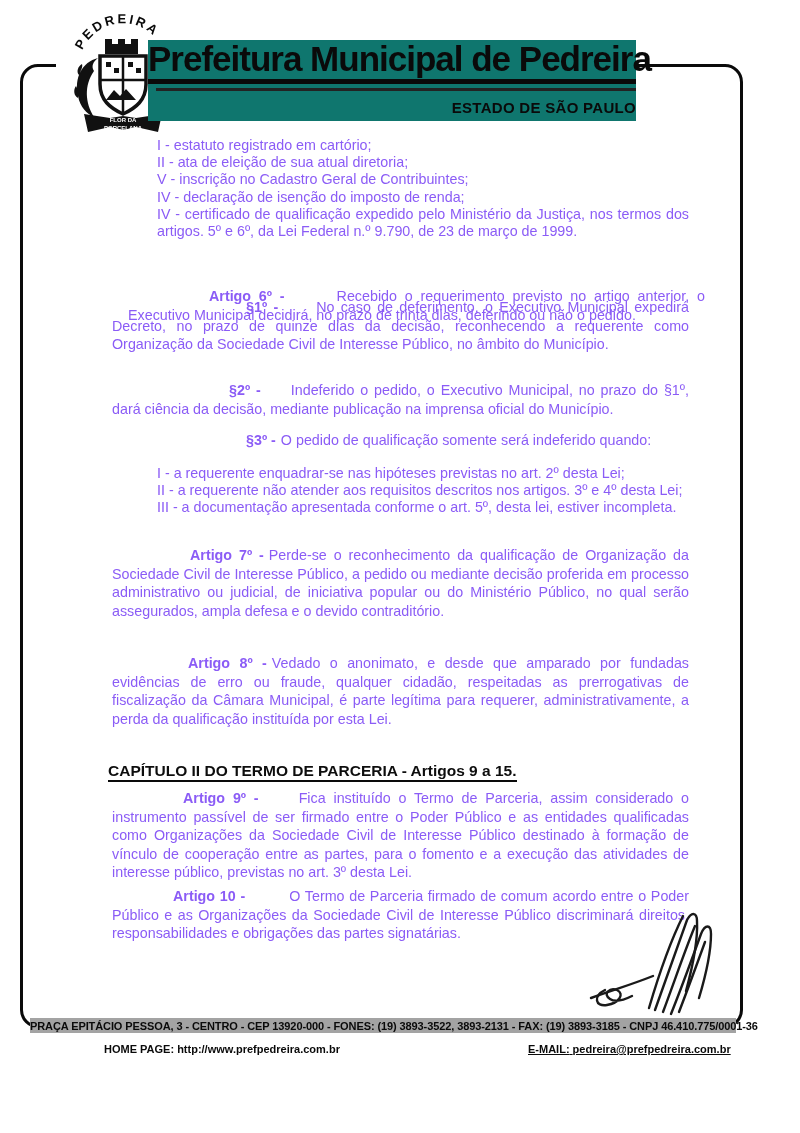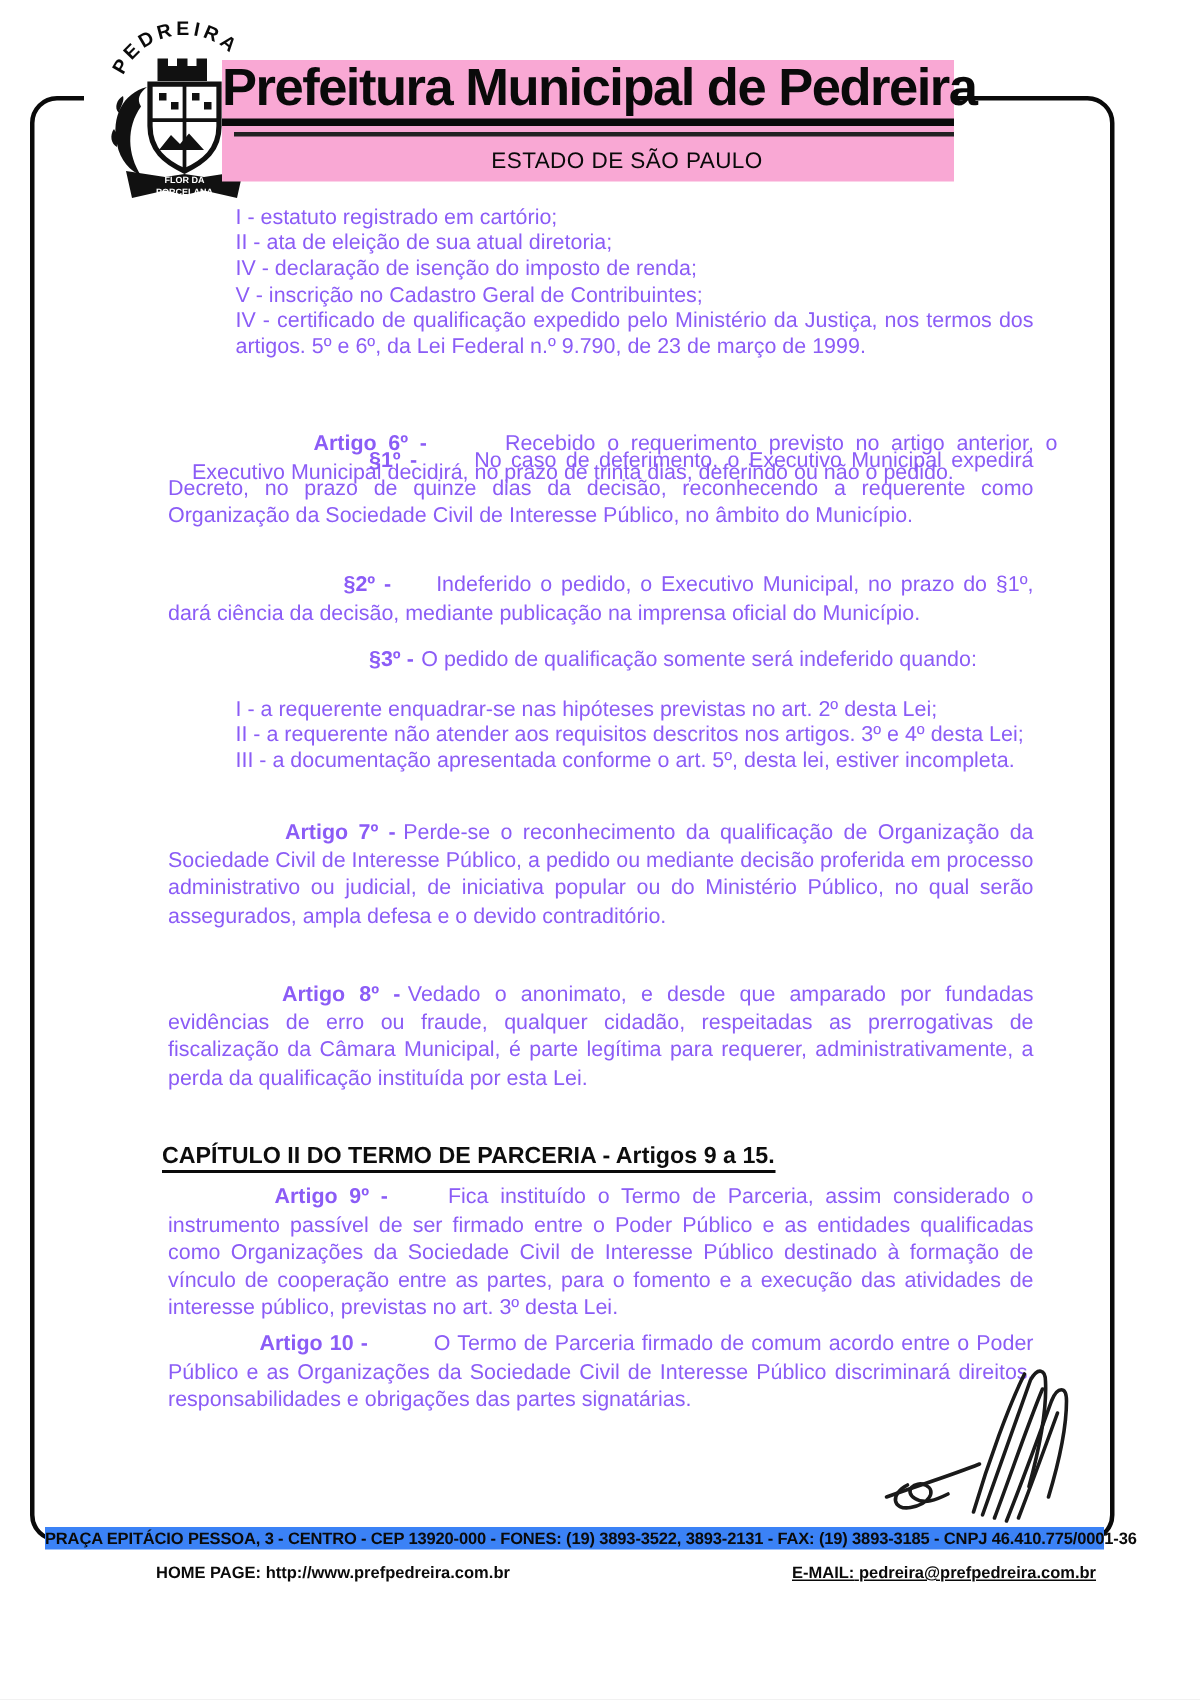--- a/index.html
+++ b/index.html
@@ -8,41 +8,41 @@
     font-family:"Liberation Sans",sans-serif;color:#141414;overflow:hidden;
     margin:0 auto;
   }
   
   .frame{
     position:absolute;left:20px;top:64px;width:717px;height:958px;
     border:3px solid #0a0a0a;border-radius:18px;
   }
   
   .logo-wrap{position:absolute;left:56px;top:12px;width:134px;height:126px;background:#ffffff;}
-  .title-wrap{position:absolute;left:148px;top:40px;width:488px;background:#f9a8d4;text-align:center;padding-bottom:5px;}
+  .title-wrap{position:absolute;left:148px;top:40px;width:488px;background:#0f766e;text-align:center;padding-bottom:5px;}
   .doc-title{
     margin:0;font-size:35px;font-weight:bold;letter-spacing:-1px;line-height:38px;
     white-space:nowrap;color:#0a0a0a;
   }
   .title-bar1{height:5px;background:#0a0a0a;margin-top:1px;}
   .title-bar2{height:3px;background:#222222;margin:4px 0 0 8px;}
-  .doc-subtitle{font-size:15px;font-weight:normal;margin-top:8px;letter-spacing:.3px;padding-left:52px;color:#0a0a0a;}
+  .doc-subtitle{font-size:15px;font-weight:bold;margin-top:8px;letter-spacing:.3px;padding-left:52px;color:#0a0a0a;text-align:right;}
   
   .block{
     position:absolute;left:112px;width:577px;text-align:justify;
     font-size:14.3px;line-height:18.5px;color:#8b5cf6;
   }
   .list{left:157px;width:532px;line-height:17.2px;}
   .lbl{font-weight:bold;}
   .gap{display:inline-block;height:1px;}
   .chapter{left:104px;width:620px;text-align:left;font-size:15.5px;font-weight:bold;color:#0d0d0d;}
   .chapter .und{border-bottom:2.5px solid #0a0a0a;padding-bottom:1px;}
   
   .addr{
-    position:absolute;top:1018px;left:30px;width:706px;text-align:center;background:#3b82f6;
+    position:absolute;top:1018px;left:30px;width:706px;text-align:center;background:#a3a3a3;
     font-size:11px;font-weight:bold;letter-spacing:-.1px;padding:2px 0 1px;color:#0a0a0a;white-space:nowrap;
   }
   .web{position:absolute;top:1043px;left:104px;font-size:11px;font-weight:bold;color:#0a0a0a;}
   .mail{position:absolute;top:1043px;left:528px;font-size:11px;font-weight:bold;color:#0a0a0a;text-decoration:underline;}
   .signature{position:absolute;left:583px;top:910px;width:150px;height:112px;}
   svg text{font-family:"Liberation Sans",sans-serif;}
 </style>
 </head>
 <body>
 
@@ -84,22 +84,22 @@
     <div class="title-bar1"></div>
     <div class="title-bar2"></div>
     <div class="doc-subtitle">ESTADO DE SÃO PAULO</div>
   </div>
 
   <div>
 
     <div class="block list" style="top:137px">
       <div>I - estatuto registrado em cartório;</div>
       <div>II - ata de eleição de sua atual diretoria;</div>
+      <div>V - inscrição no Cadastro Geral de Contribuintes;</div>
       <div>IV - declaração de isenção do imposto de renda;</div>
-      <div>V - inscrição no Cadastro Geral de Contribuintes;</div>
       <div>IV - certificado de qualificação expedido pelo Ministério da Justiça, nos termos dos artigos. 5º e 6º, da Lei Federal n.º 9.790, de 23 de março de 1999.</div>
     </div>
 
     <p class="block" style="top:271px;text-indent:81px;margin:16px">
       <span class="lbl">Artigo 6º -</span><span class="gap" style="width:52px"></span><span>Recebido o requerimento previsto no artigo anterior, o Executivo Municipal decidirá, no prazo de trinta dias, deferindo ou não o pedido.</span>
     </p>
 
     <p class="block" style="top:298px;text-indent:134px;margin:0">
       <span class="lbl">§1º -</span><span class="gap" style="width:38px"></span><span>No caso de deferimento, o Executivo Municipal expedirá Decreto, no prazo de quinze dias da decisão, reconhecendo a requerente como Organização da Sociedade Civil de Interesse Público, no âmbito do Município.</span>
     </p>

